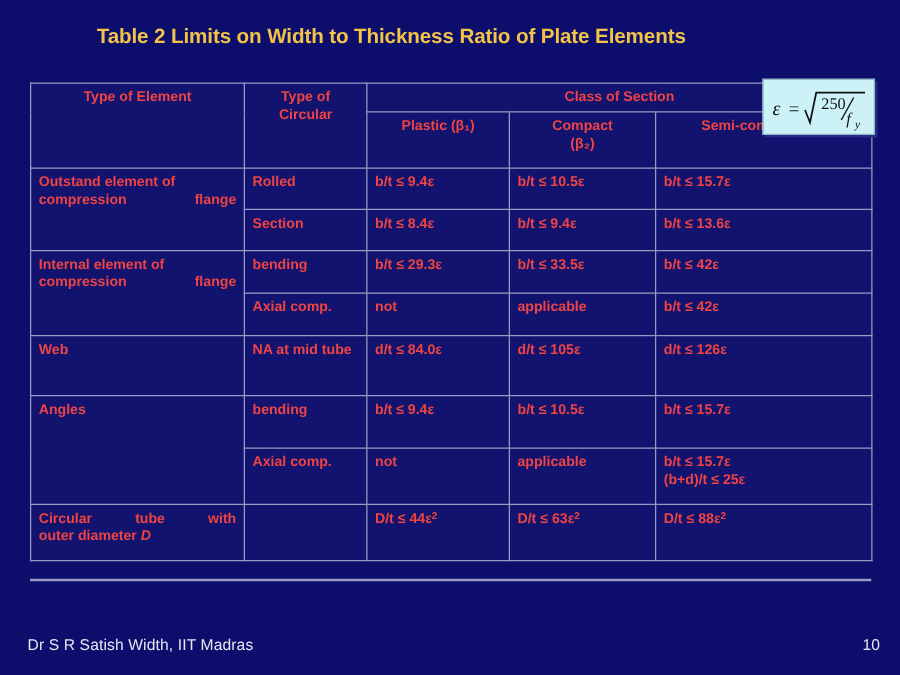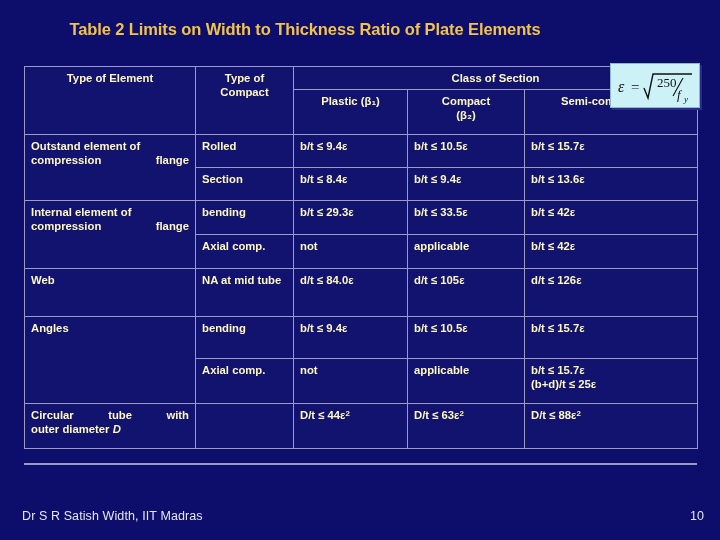--- a/index.html
+++ b/index.html
@@ -15,42 +15,42 @@
     position: relative;
   }
   .slide {
     position: absolute;
     inset: 0;
     background: #0d0d6b;
   }
   
   .title {
     position: absolute;
-    left: 0;
+    left: 8px;
     top: 20px;
     width: 610px;
     text-align: center;
     color: #f2c349;
     font-size: 16.5px;
     font-weight: bold;
     letter-spacing: -0.1px;
     white-space: nowrap;
   }
   
   .tbl-wrap {
     position: absolute;
     left: 24px;
     top: 66px;
     width: 673px;
   }
   table.grid {
     border-collapse: collapse;
     width: 673px;
     table-layout: fixed;
-    color: #fef9c3;
+    color: #ef4444;
   }
   table.grid td, table.grid th {
     border: 1px solid #9a9ac4;
     padding: 4px 6px;
     font-size: 11.3px;
     font-weight: bold;
     vertical-align: top;
     line-height: 1.25;
     background: #12126f;
   }
@@ -148,21 +148,21 @@
       <colgroup>
         <col class="c1">
           <col class="c2">
           <col class="c3">
           <col class="c4">
           <col class="c5">
       </colgroup>
       <thead>
         <tr>
           <th class="hdr-main" rowspan="2">Type of Element</th>
-          <th class="hdr-main" rowspan="2">Type of Compact</th>
+          <th class="hdr-main" rowspan="2">Type of Circular</th>
           <th class="hdr-main" colspan="3">Class of Section</th>
         </tr>
         <tr>
           <th class="hdr-sub">Plastic (β₁)</th>
           <th class="hdr-sub">
             <span>Compact</span><br>
             <span>(β₂)</span>
           </th>
           <th class="hdr-sub">Semi-compact (β₃)</th>
         </tr>

